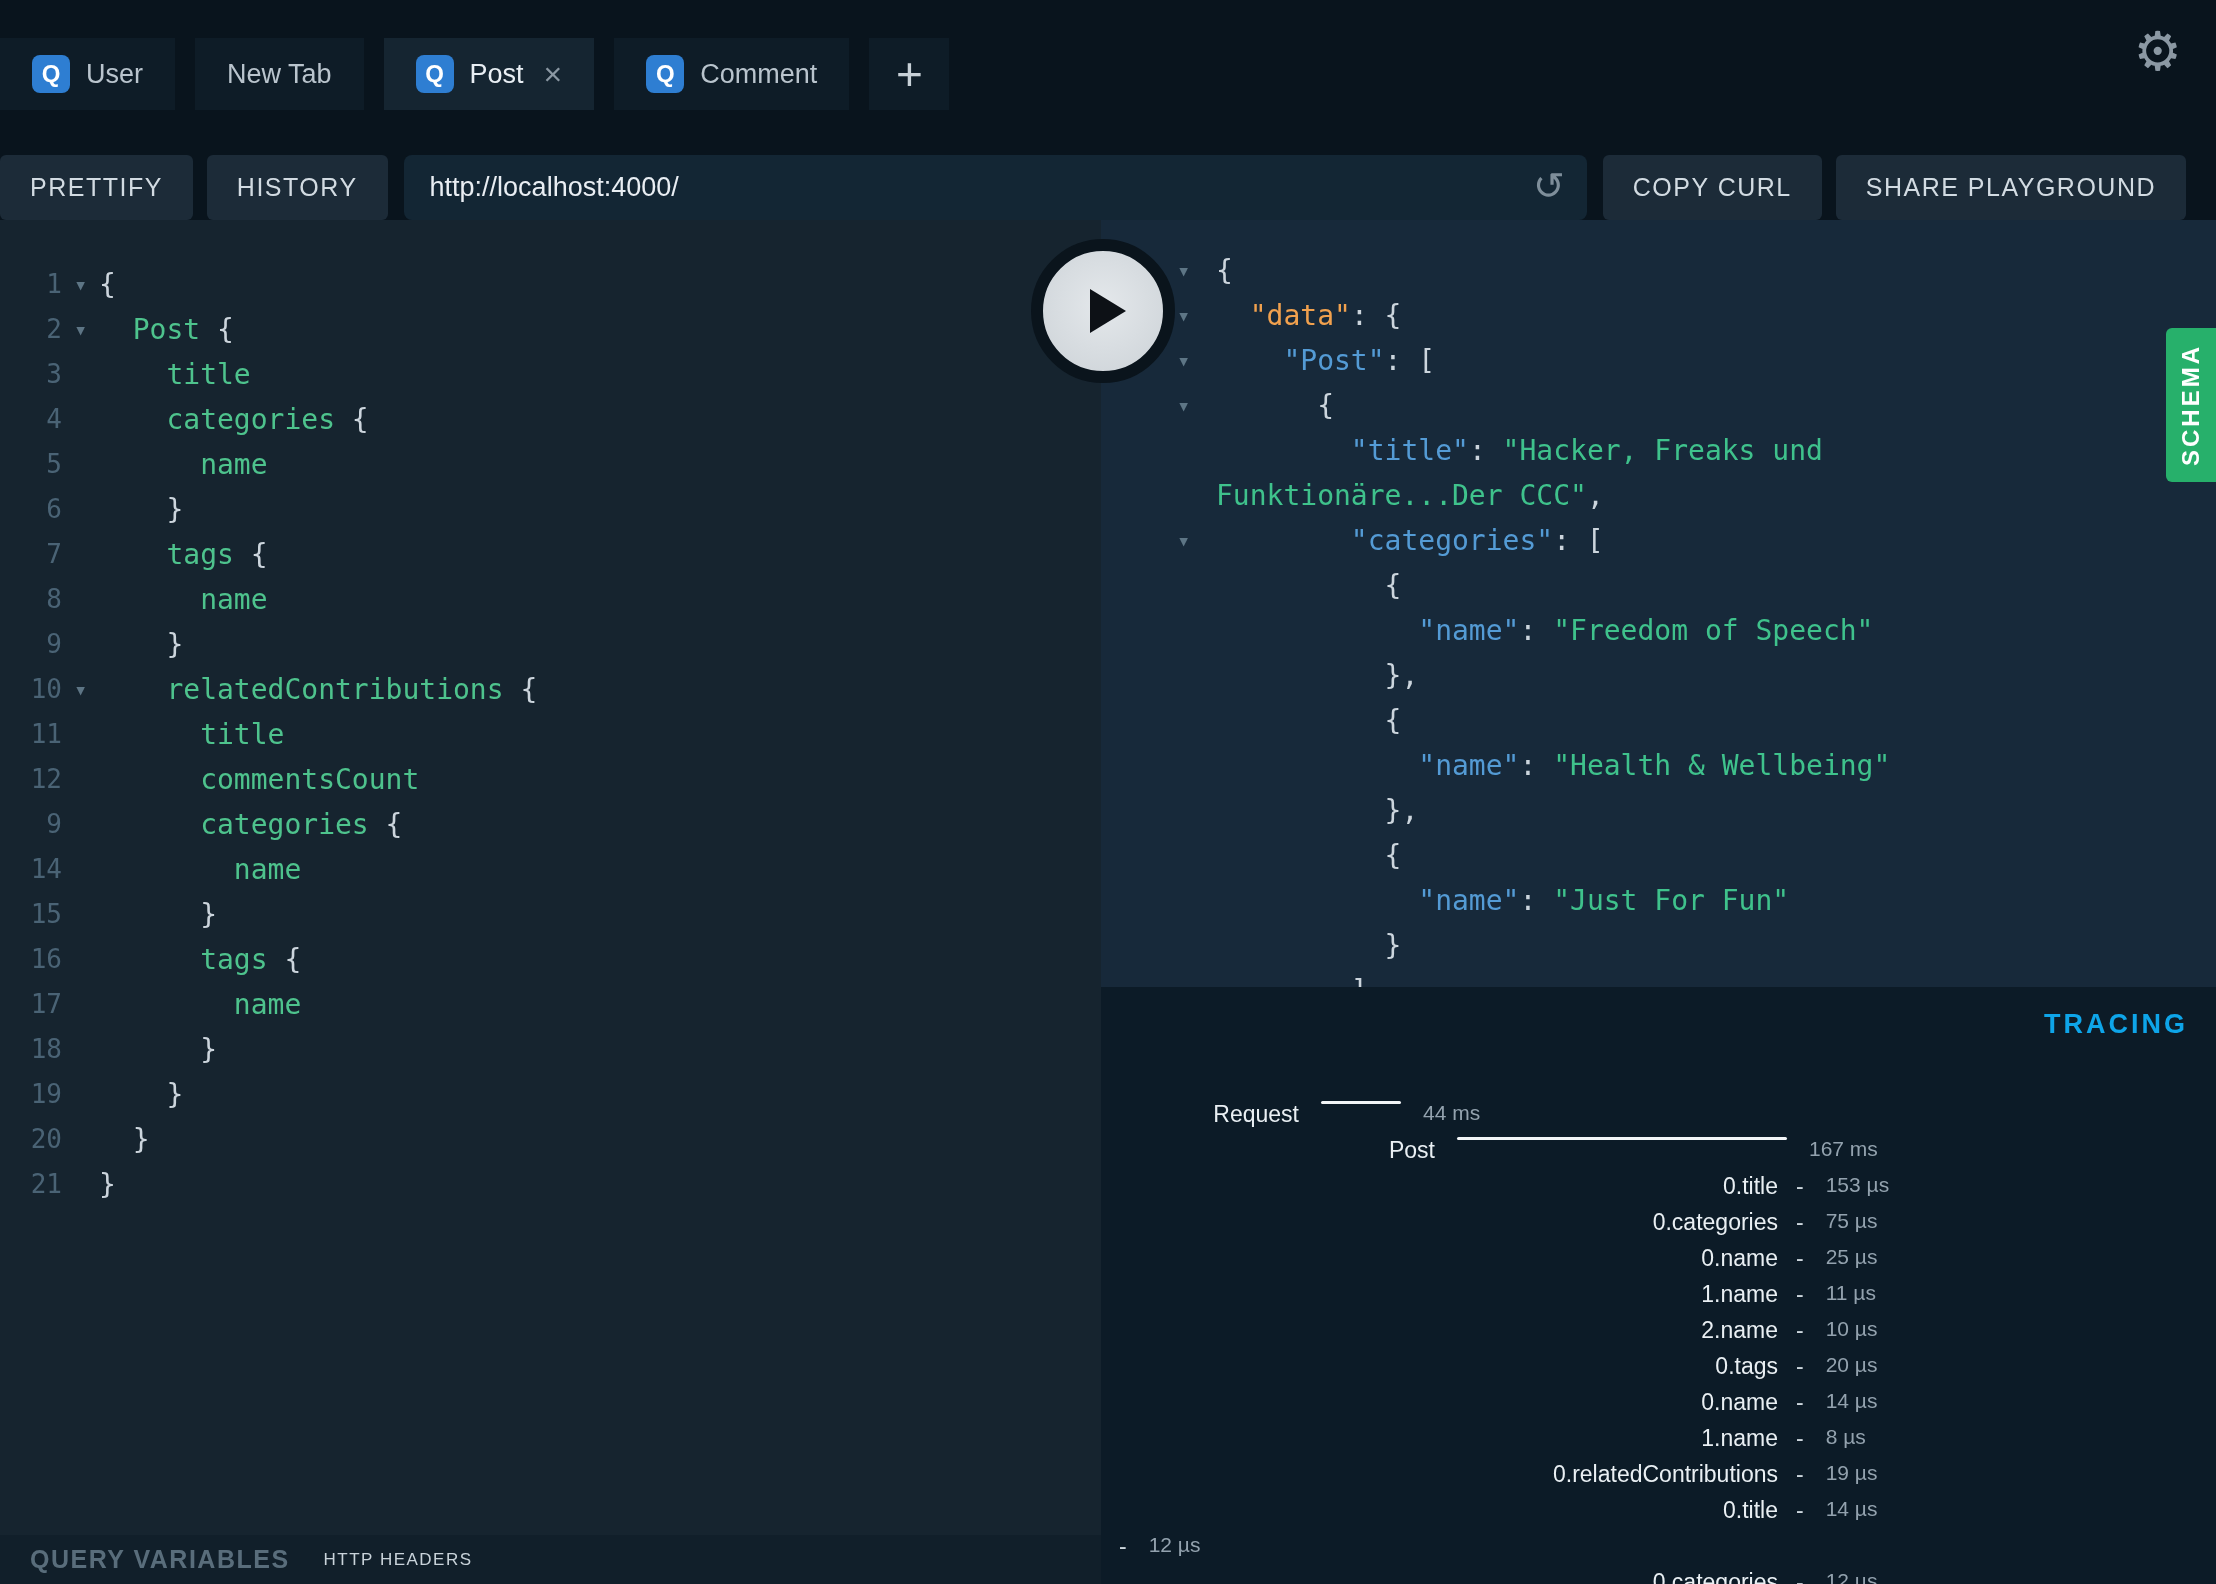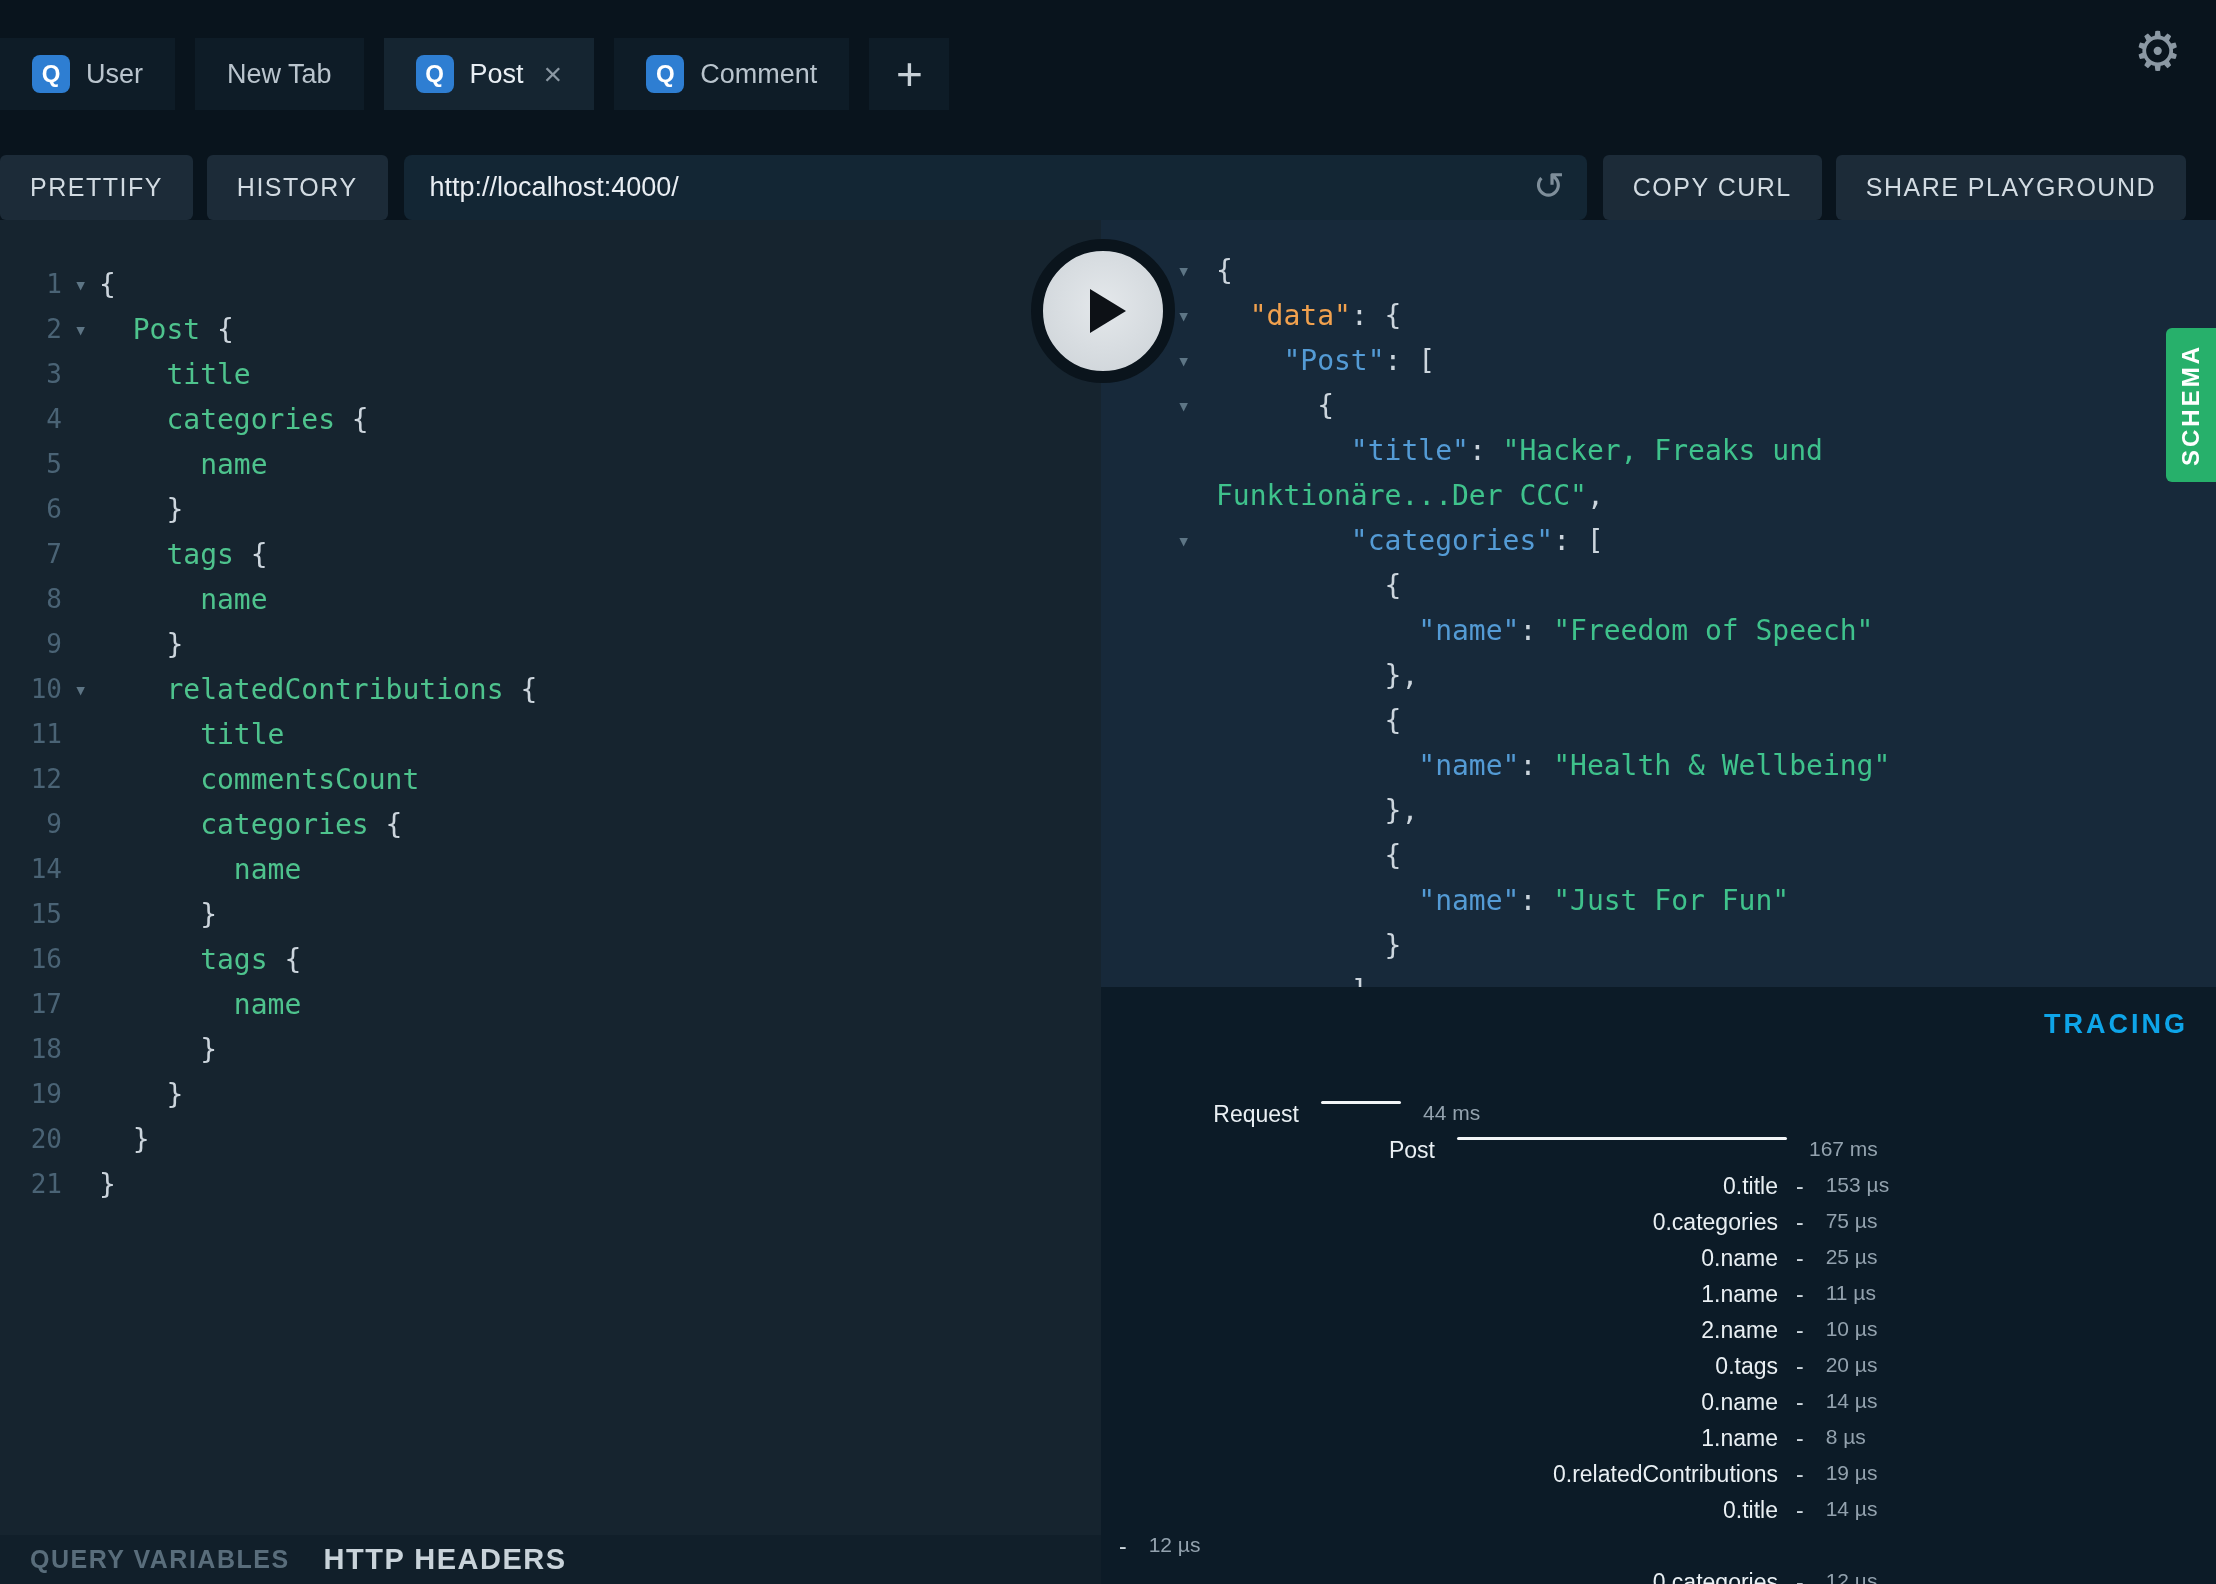--- a/index.html
+++ b/index.html
@@ -53,21 +53,21 @@
   .ed-code{white-space:pre;}
 
   .resp-line{display:flex;padding-left:70px;height:45px;}
   .resp-fold{width:45px;flex:0 0 auto;color:#5d7585;font-size:22px;line-height:45px;padding-left:6px;box-sizing:border-box;}
   .resp-code{white-space:pre;}
 
   
   .editor-footer{position:absolute;left:0;right:0;bottom:0;height:49px;background:#111f2a;
                  display:flex;align-items:center;padding-left:30px;gap:34px;}
   .qv{color:#596d7b;font-weight:700;letter-spacing:1.5px;font-size:25px;cursor:pointer;}
-  .hh{color:#c9d3da;font-weight:700;letter-spacing:1.5px;font-size:29px;cursor:pointer;}
+  .hh{color:#c9d3da;font-weight:400;letter-spacing:1.5px;font-size:17px;cursor:pointer;}
 
   
   .play-btn{position:absolute;left:1031px;top:19px;width:120px;height:120px;border-radius:50%;
             background:radial-gradient(circle at 50% 45%, #e4e8eb, #ccd2d7);
             border:12px solid #0a141c;cursor:pointer;display:flex;align-items:center;justify-content:center;}
   .play-tri{width:0;height:0;border-top:22px solid transparent;border-bottom:22px solid transparent;
             border-left:36px solid #0d1116;margin-left:10px;}
 
   
   .schema-tab{position:absolute;right:0;top:108px;width:50px;height:154px;background:#27b06b;

